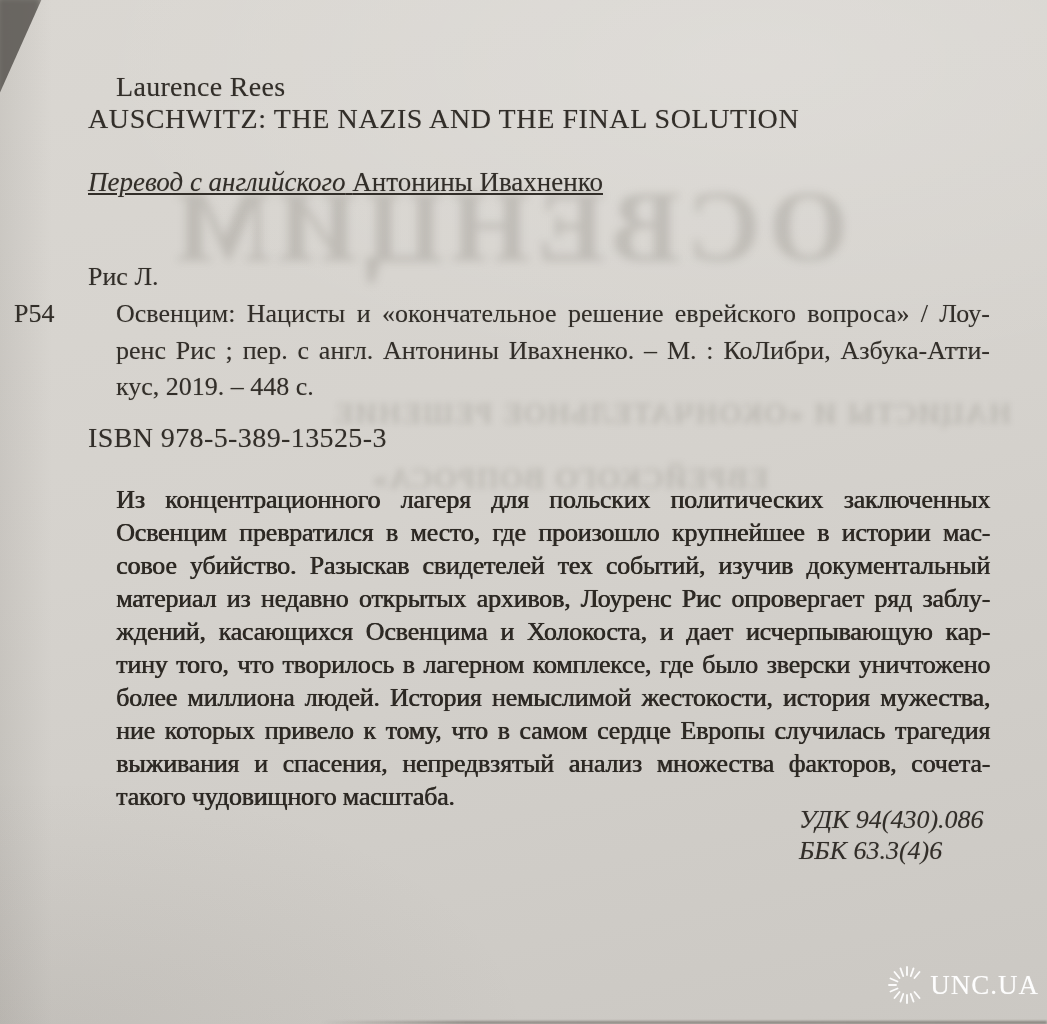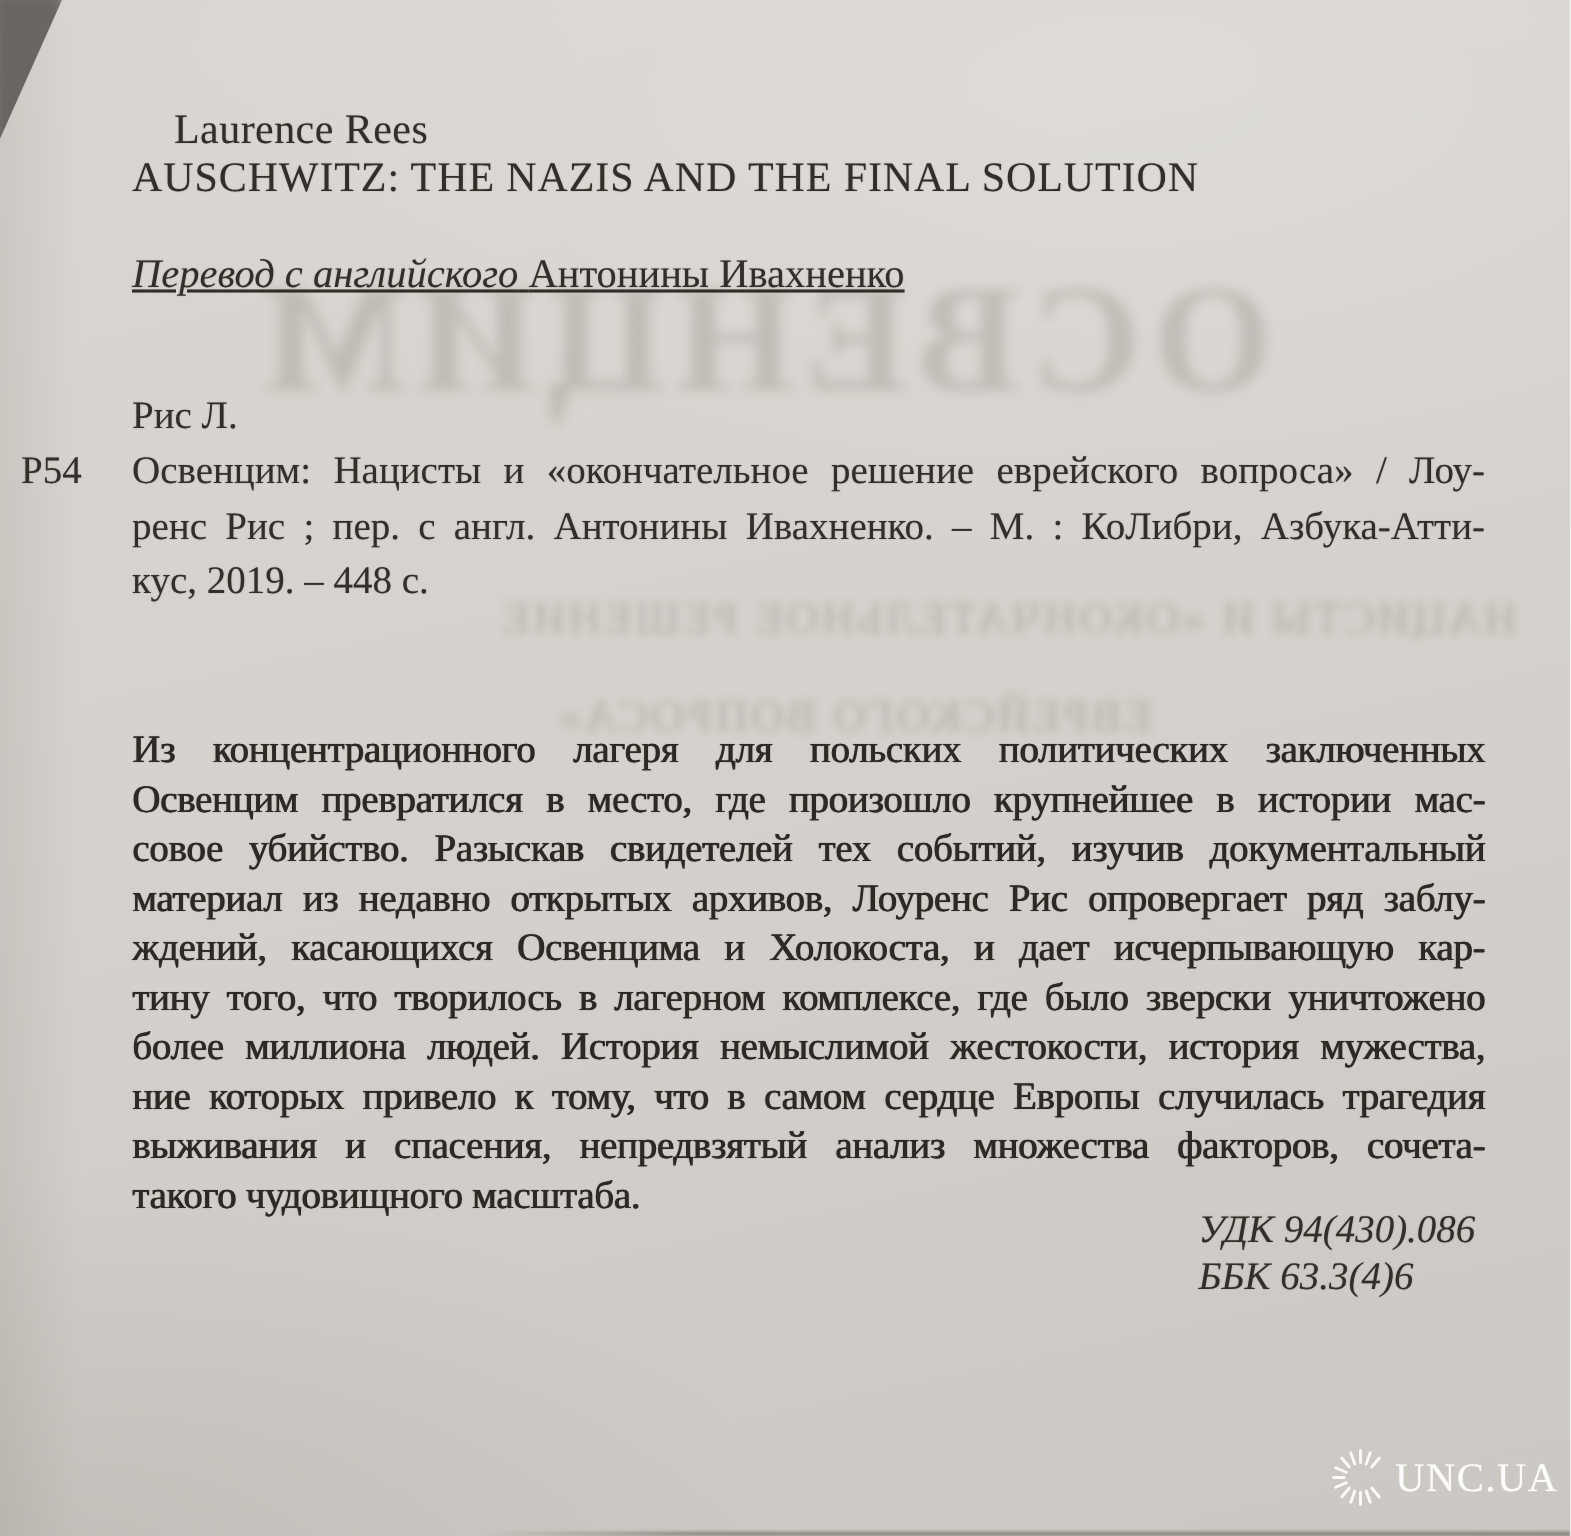--- a/index.html
+++ b/index.html
@@ -38,21 +38,21 @@
     width: 902px;
     text-shadow: 0 0 1px rgba(52,46,40,0.35);
   }
   .biblio { top: 296px; font-size: 26px; line-height: 36.5px; }
   .isbn-line { left: 88px; top: 420px; font-size: 28px; line-height: 36px; letter-spacing: 0.4px; }
   .annotation {
     top: 483px; font-size: 26px; line-height: 33px; letter-spacing: -0.2px;
     text-shadow: 0.55px 0 0 currentColor, 0 0 1px rgba(40,35,30,0.35); 
     color: #2d2924;
   }
-  .jline { text-align: justify; text-align-last: justify; }
+  .jline { text-align: justify; text-align-last: justify; margin-left: 28px; }
   .jline.last { text-align-last: left; }
 
   .codes-block { position: absolute; left: 799px; top: 804px; font-size: 26px; line-height: 31px;
                  text-shadow: 0 0 1px rgba(52,46,40,0.35); font-style: italic; }
 
   
   .ghost {
     position: absolute;
     transform: scaleX(-1);
     color: rgba(104,98,90,0.30);
@@ -111,20 +111,21 @@
   <div class="txt ris-entry">Рис Л.</div>
 
   <div class="txt p54-code">Р54</div>
 
   <div class="jblock biblio">
       <div class="jline">Освенцим: Нацисты и «окончательное решение еврейского вопроса» / Лоу-</div>
       <div class="jline">ренс Рис ; пер. с англ. Антонины Ивахненко. – М. : КоЛибри, Азбука-Атти-</div>
       <div class="jline last">кус, 2019. – 448 с.</div>
     </div>
 
+  <div class="txt isbn-line">ISBN 978-5-389-13525-3</div>
 
   <div class="jblock annotation">
       <div class="jline">Из концентрационного лагеря для польских политических заключенных</div>
       <div class="jline">Освенцим превратился в место, где произошло крупнейшее в истории мас-</div>
       <div class="jline">совое убийство. Разыскав свидетелей тех событий, изучив документальный</div>
       <div class="jline">материал из недавно открытых архивов, Лоуренс Рис опровергает ряд заблу-</div>
       <div class="jline">ждений, касающихся Освенцима и Холокоста, и дает исчерпывающую кар-</div>
       <div class="jline">тину того, что творилось в лагерном комплексе, где было зверски уничтожено</div>
       <div class="jline">более миллиона людей. История немыслимой жестокости, история мужества,</div>
       <div class="jline">ние которых привело к тому, что в самом сердце Европы случилась трагедия</div>

